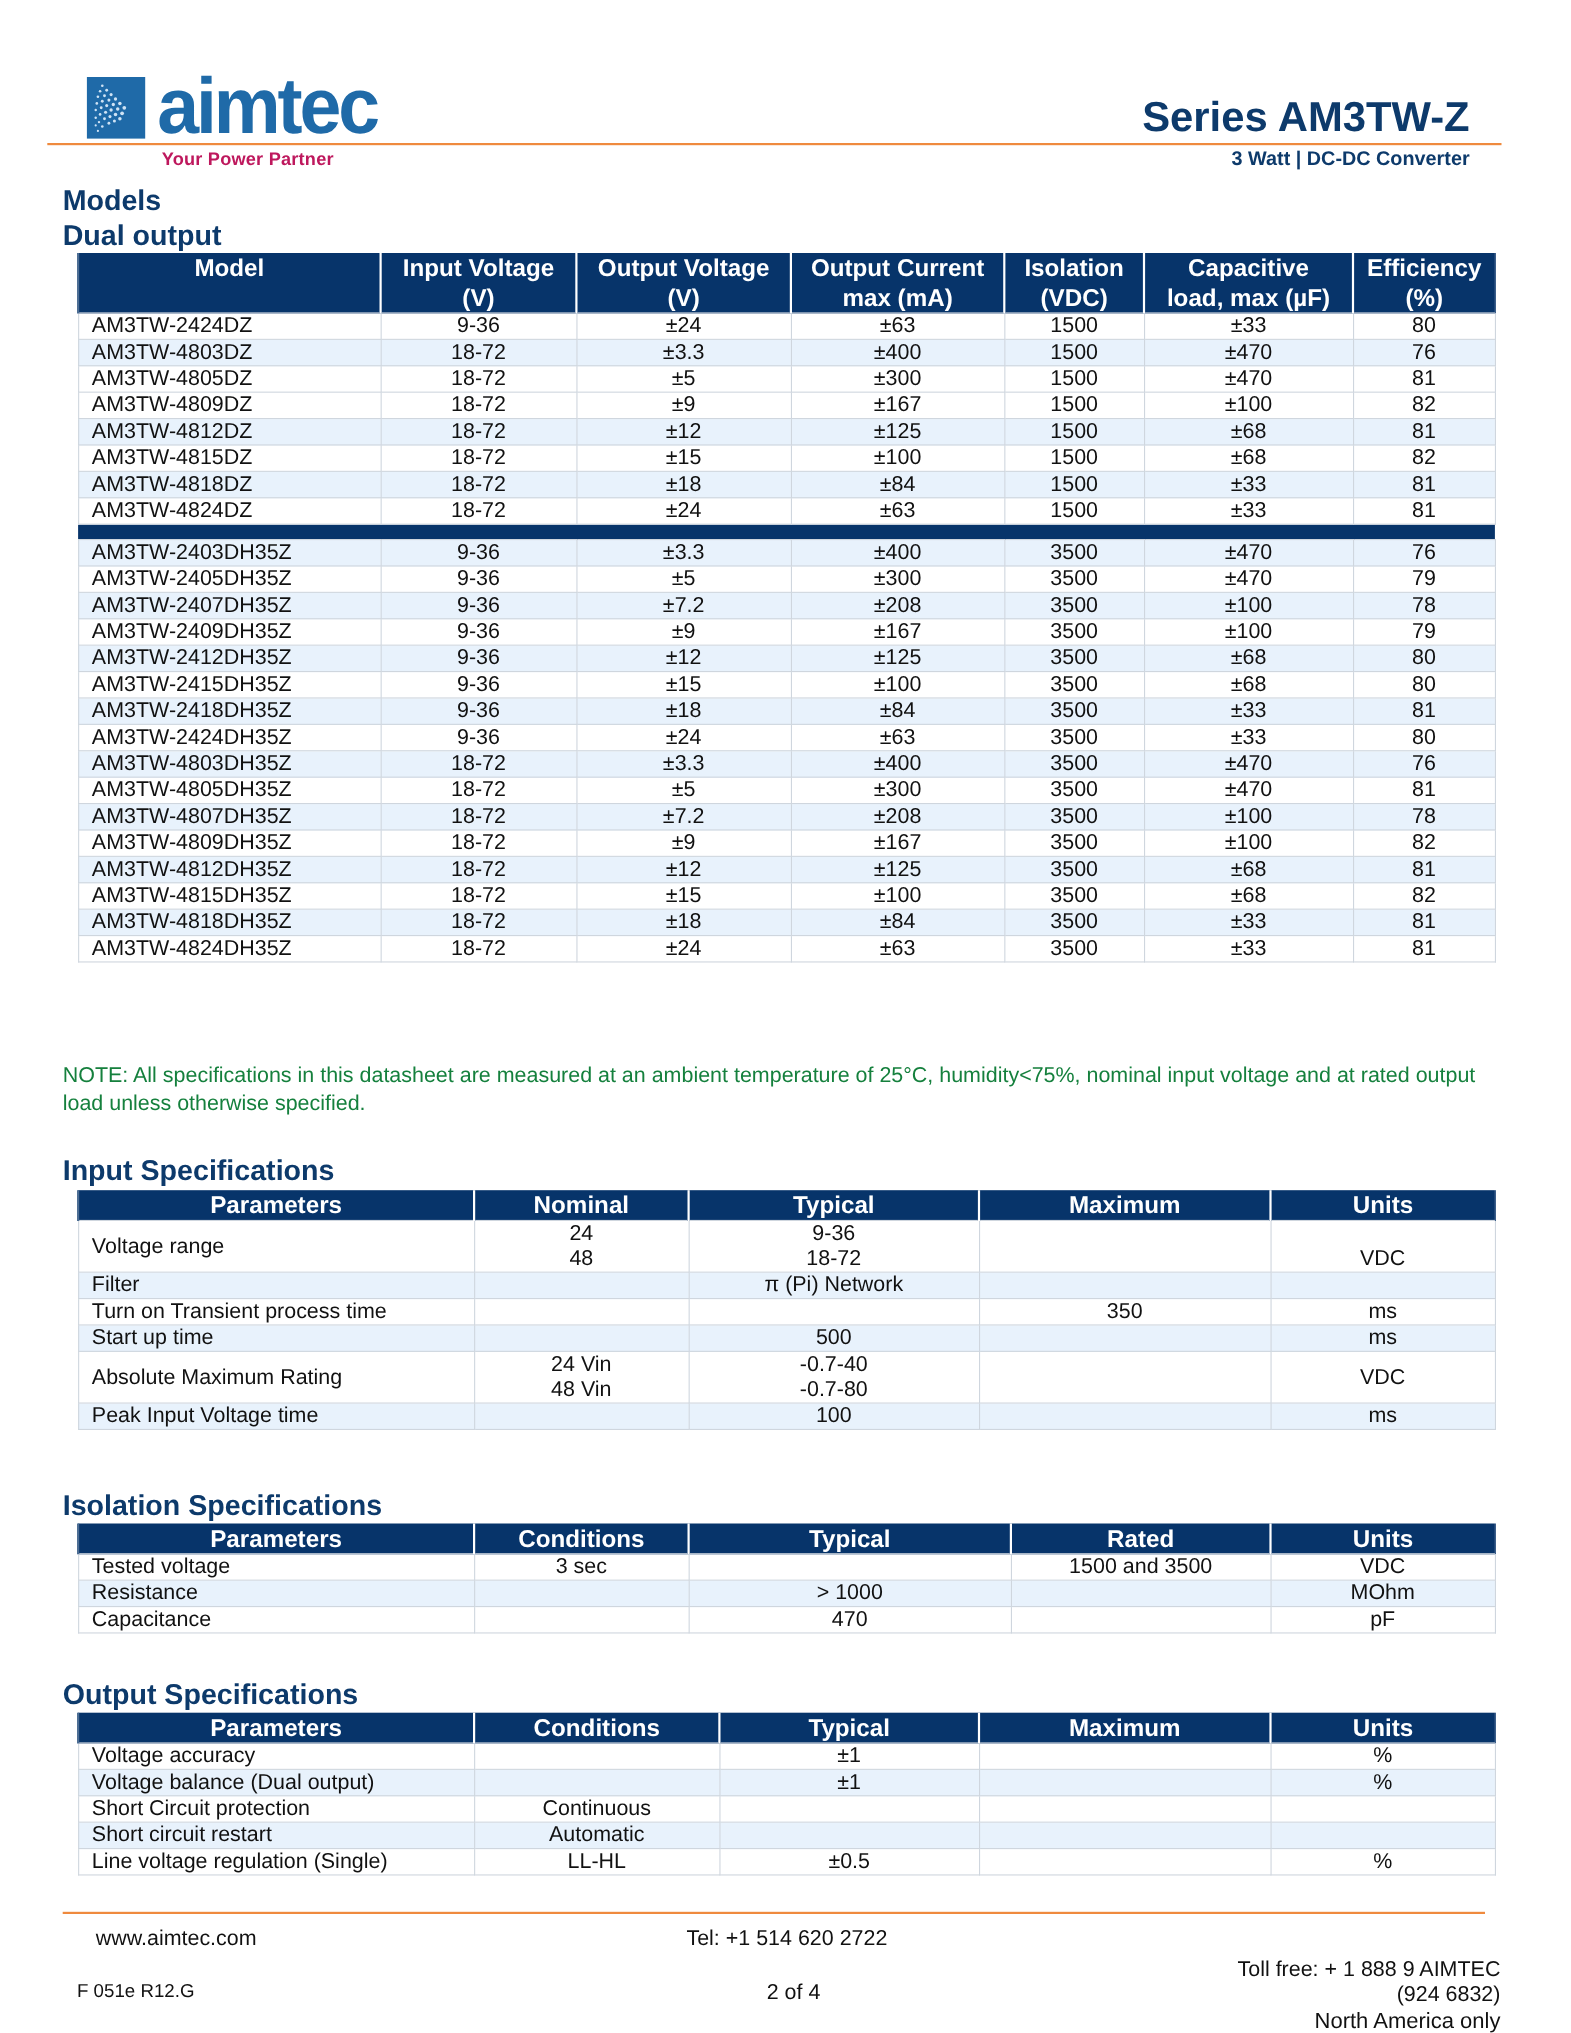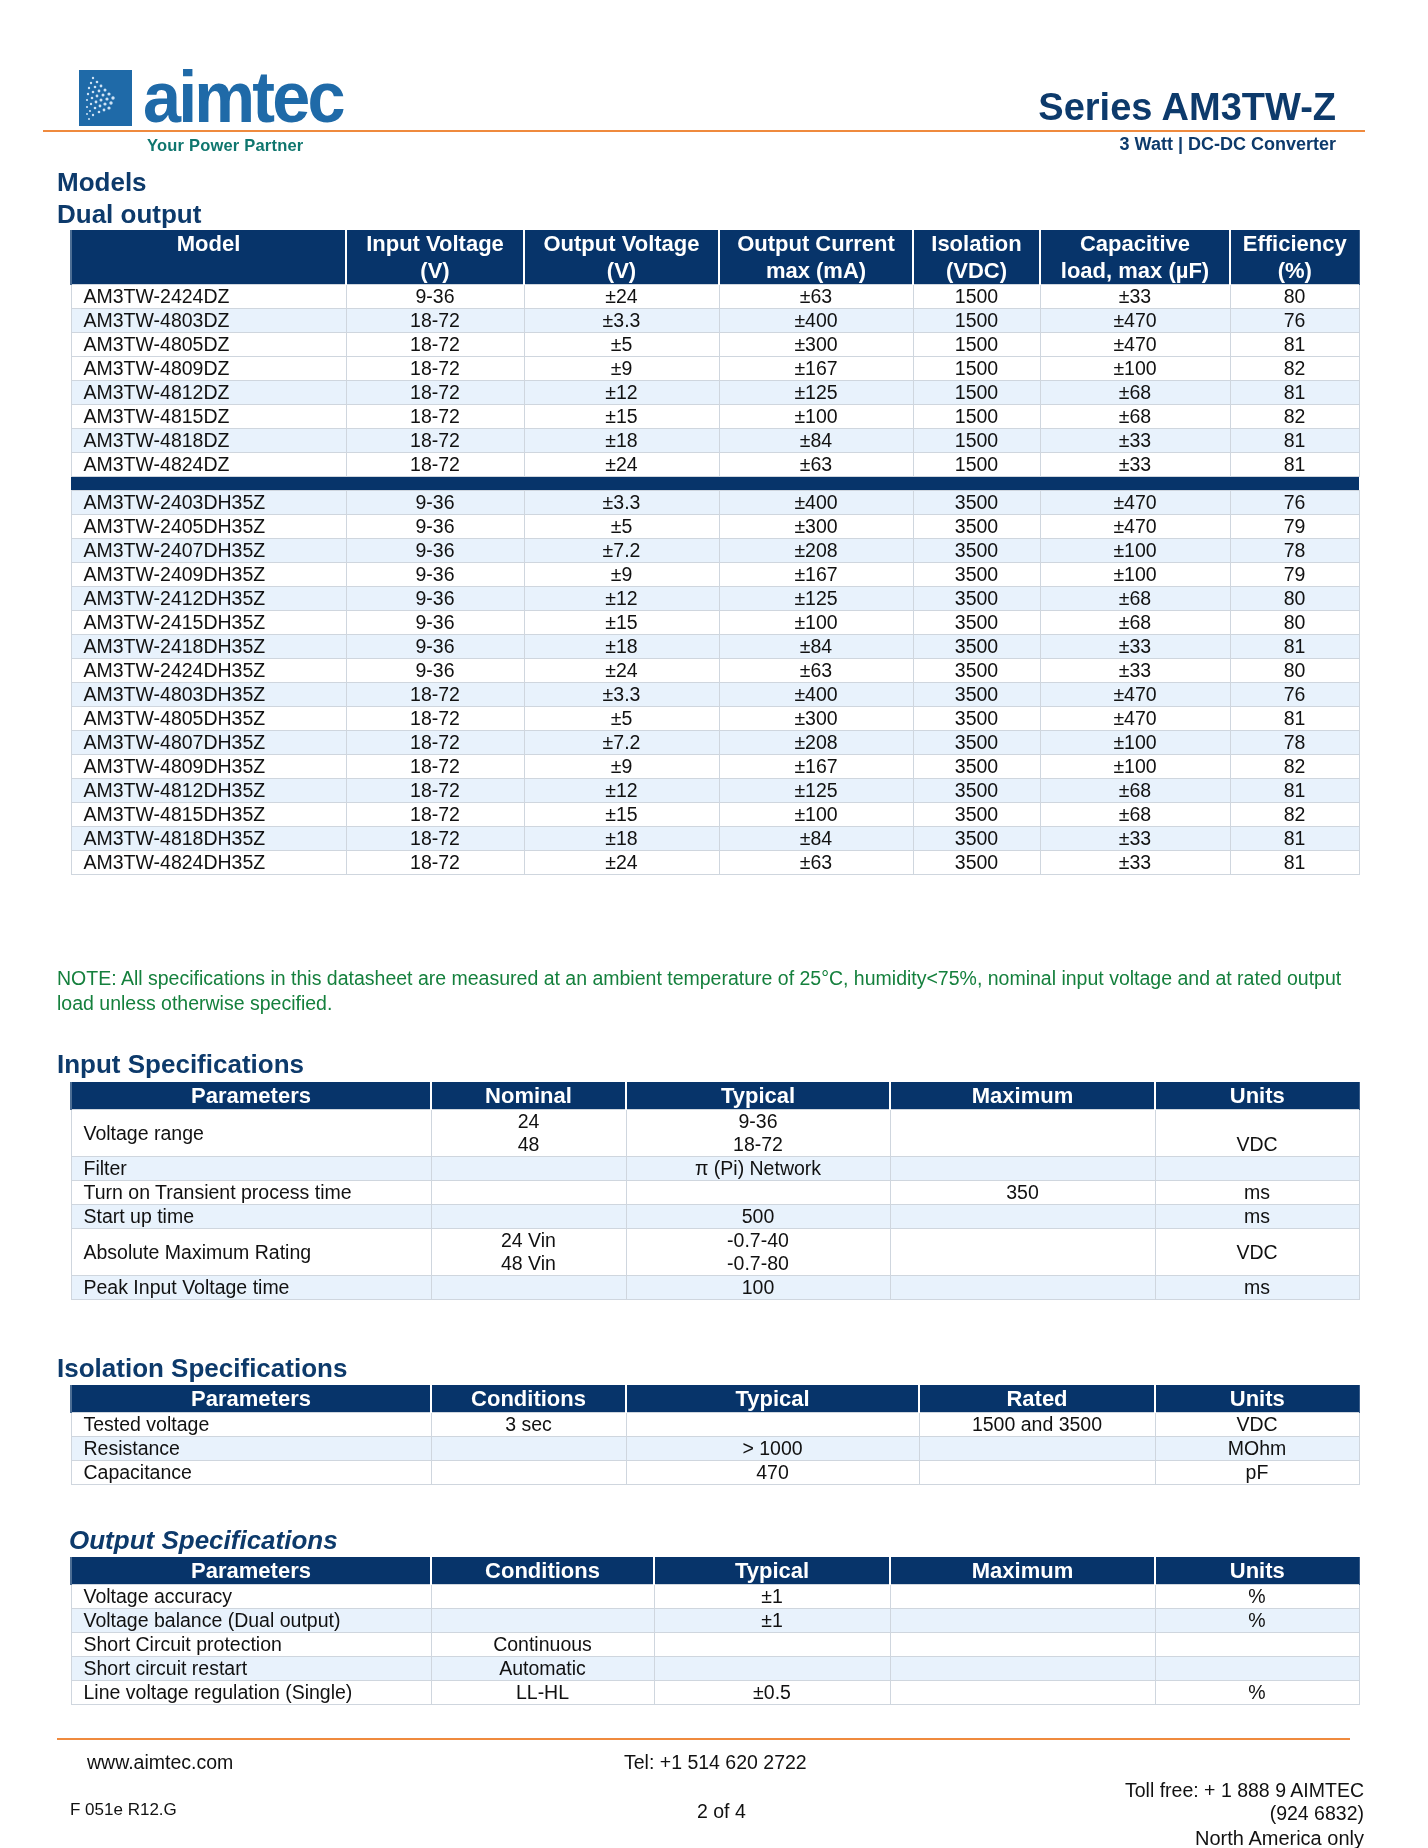--- a/index.html
+++ b/index.html
@@ -5,21 +5,21 @@
   html, body { margin: 0; padding: 0; background: #ffffff; }
   body { width: 1428px; height: 1848px; position: relative; overflow: hidden;
          font-family: "Liberation Sans", sans-serif; color: #111; }
   .abs { position: absolute; }
 
   
   .logo { left: 79px; top: 58px; width: 270px; height: 95px; }
   .logo-mark { position: absolute; left: 0; top: 12px; width: 53px; height: 56px; background: #1f6aa8; overflow: hidden; }
   .logo-word { position: absolute; left: 64px; top: -2px; font-family: "Liberation Sans", sans-serif; font-weight: bold;
                font-size: 72px; letter-spacing: -3px; color: #1f6aa8; transform: scaleX(0.95); transform-origin: left top; line-height: 82px; }
-  .tagline { position: absolute; left: 68px; top: 78px; font-weight: bold; font-size: 16.5px; color: #0f766e; letter-spacing: 0.2px; }
+  .tagline { position: absolute; left: 68px; top: 78px; font-weight: bold; font-size: 16.5px; color: #be185d; letter-spacing: 0.2px; }
   .header-rule { left: 43px; top: 130px; width: 1322px; height: 2px; background: #ef8a3e; }
   .series-title { right: 92px; top: 86px; font-size: 38px; font-weight: bold; color: #0d3a6b; }
   .series-sub { right: 92px; top: 134px; font-size: 18px; font-weight: bold; color: #0d3a6b; }
 
   .h-section { font-size: 26px; font-weight: bold; color: #0d3a6b; line-height: 32px; }
 
   
   table.spec { position: absolute; border-collapse: collapse; table-layout: fixed; font-size: 19.5px; }
   table.spec th { background: #07346a; color: #ffffff; font-weight: bold; font-size: 22px; text-align: center;
                   border-left: 2px solid #ffffff; border-right: 1px solid #3b5e8a; padding: 0; line-height: 27px; }
@@ -482,21 +482,21 @@
       <tr>
         <td>Capacitance</td>
         <td class="c"></td>
         <td class="c">470</td>
         <td class="c"></td>
         <td class="c">pF</td>
       </tr>
     </tbody>
 </table>
 
-<div class="abs h-section" style="left:69px; top:1524px;font-style:italic;">Output Specifications</div>
+<div class="abs h-section" style="left:57px; top:1524px;">Output Specifications</div>
 <table class="spec" style="left:70px; top:1557px; width:1288px;">
   <colgroup>
       <col style="width:360px">
       <col style="width:223px">
       <col style="width:236px">
       <col style="width:265px">
       <col style="width:204px">
     </colgroup>
   <thead>
     <tr>

